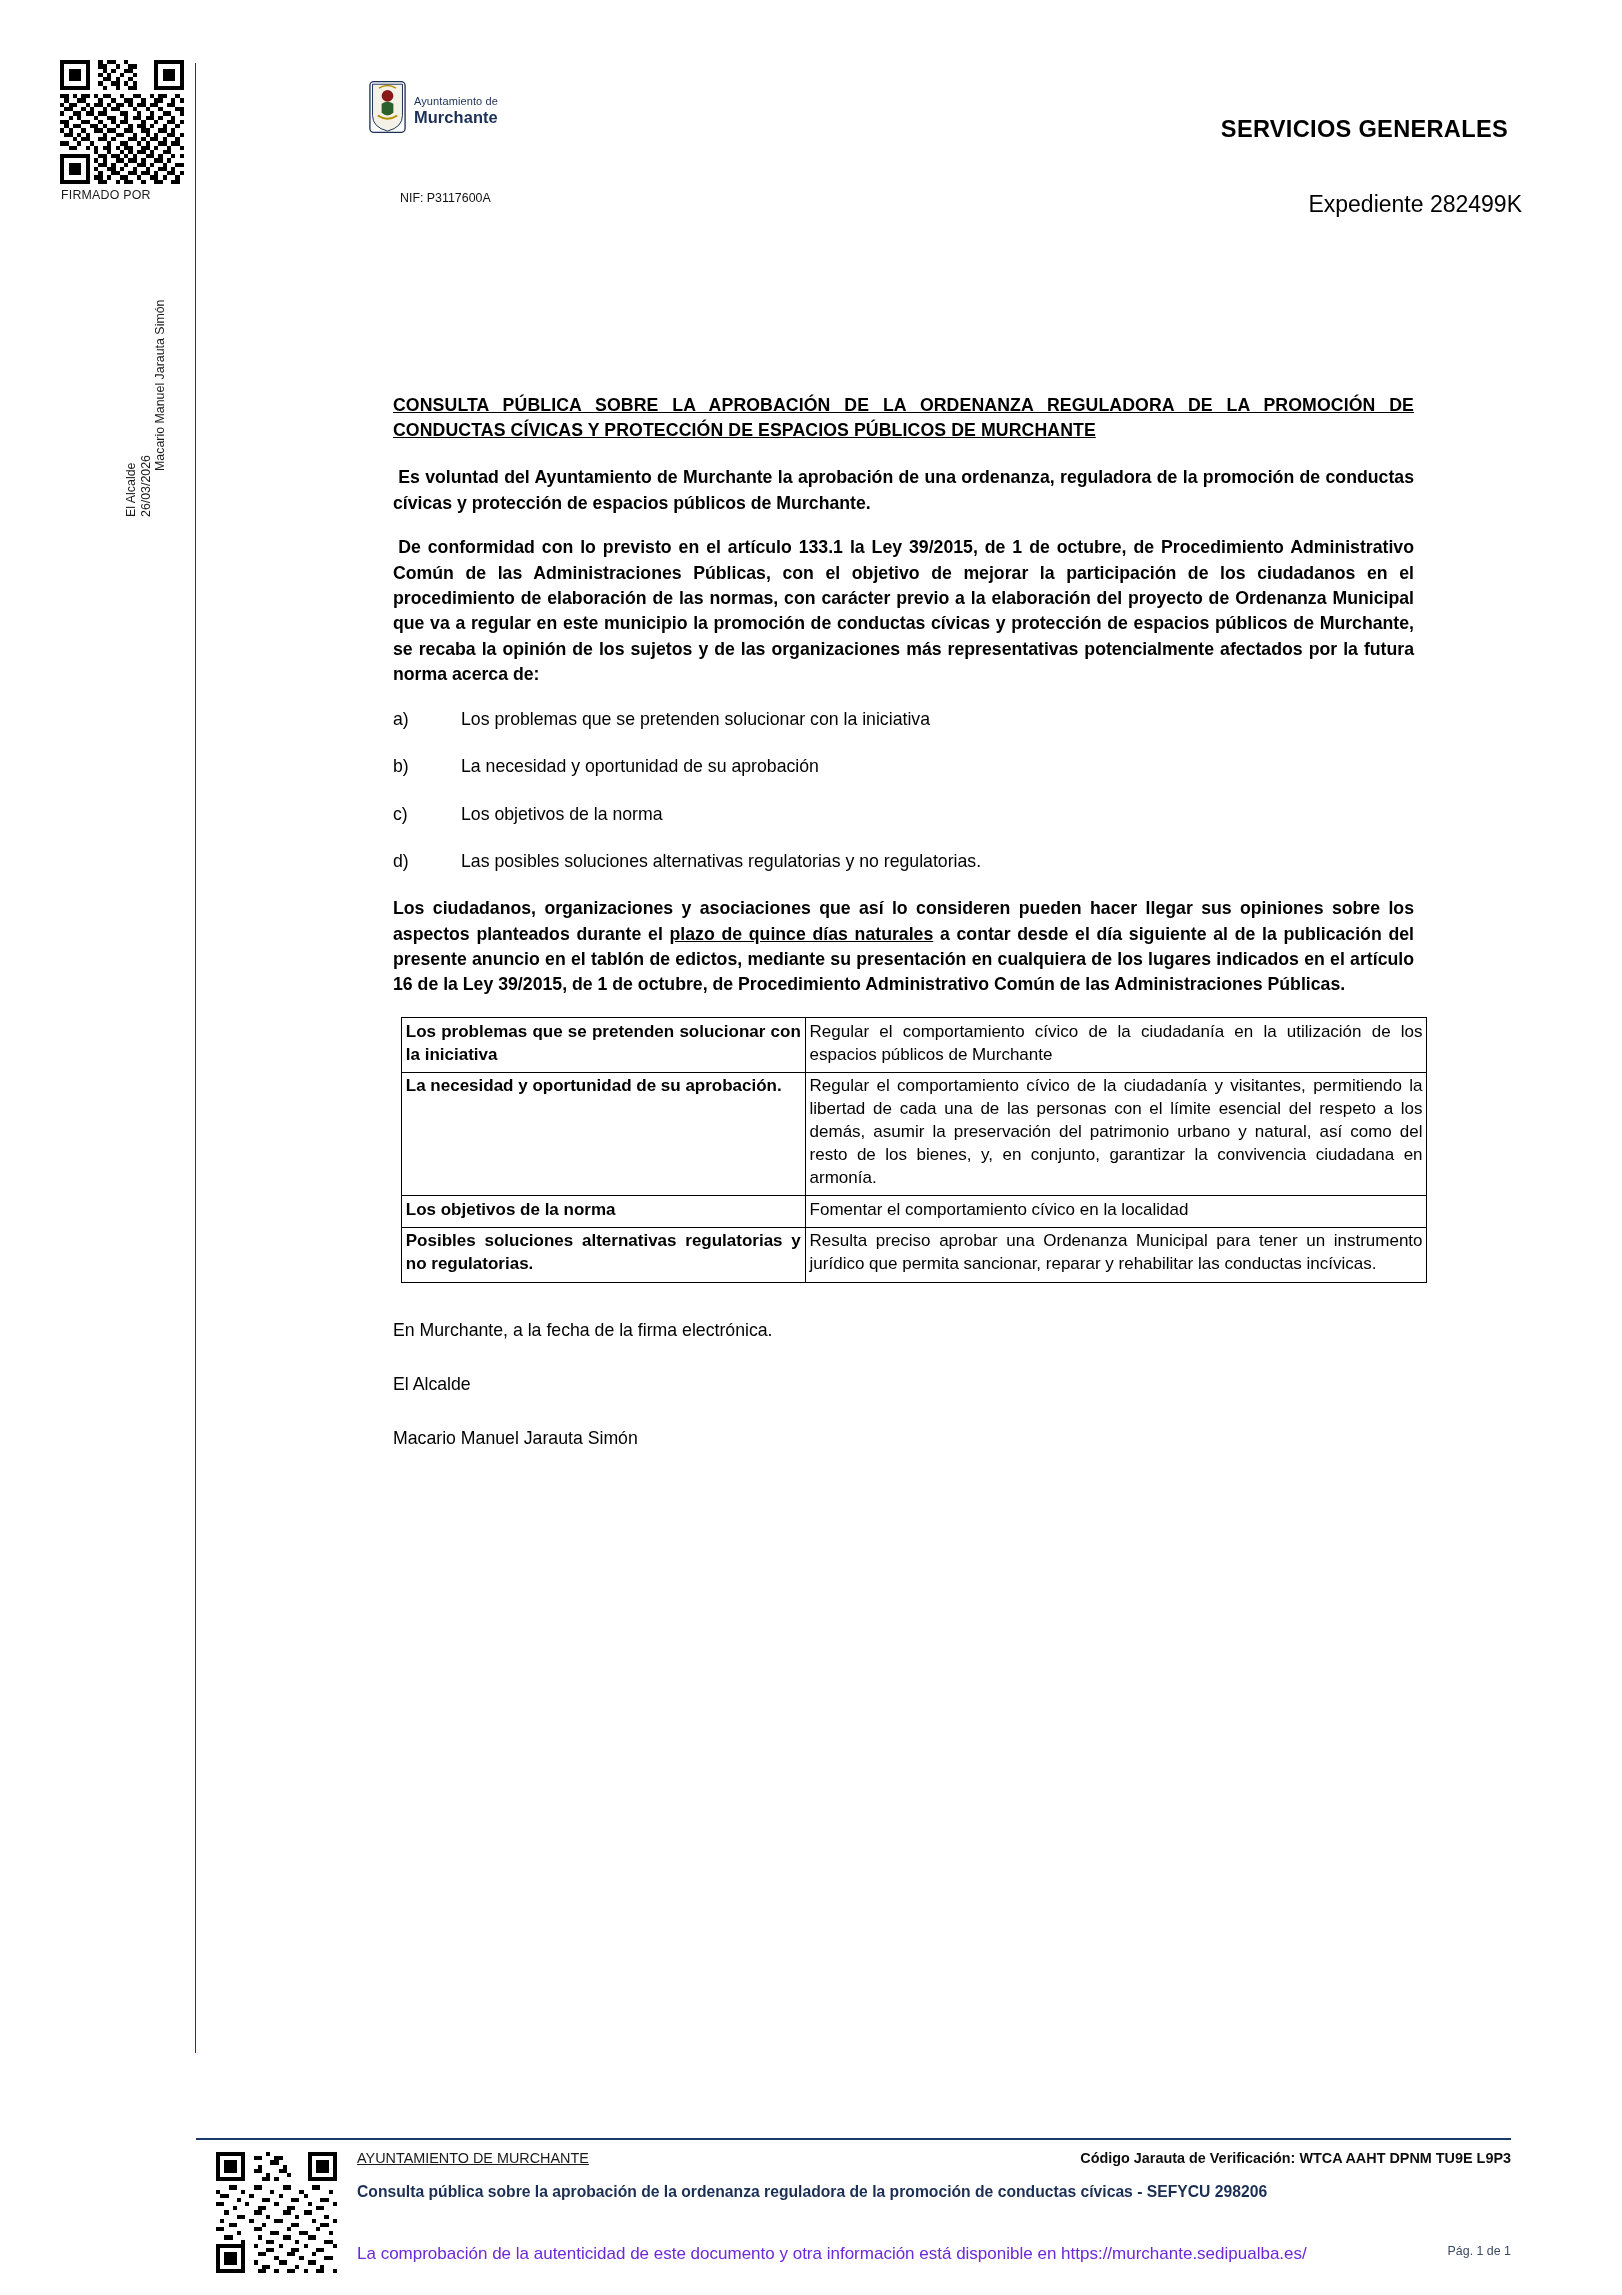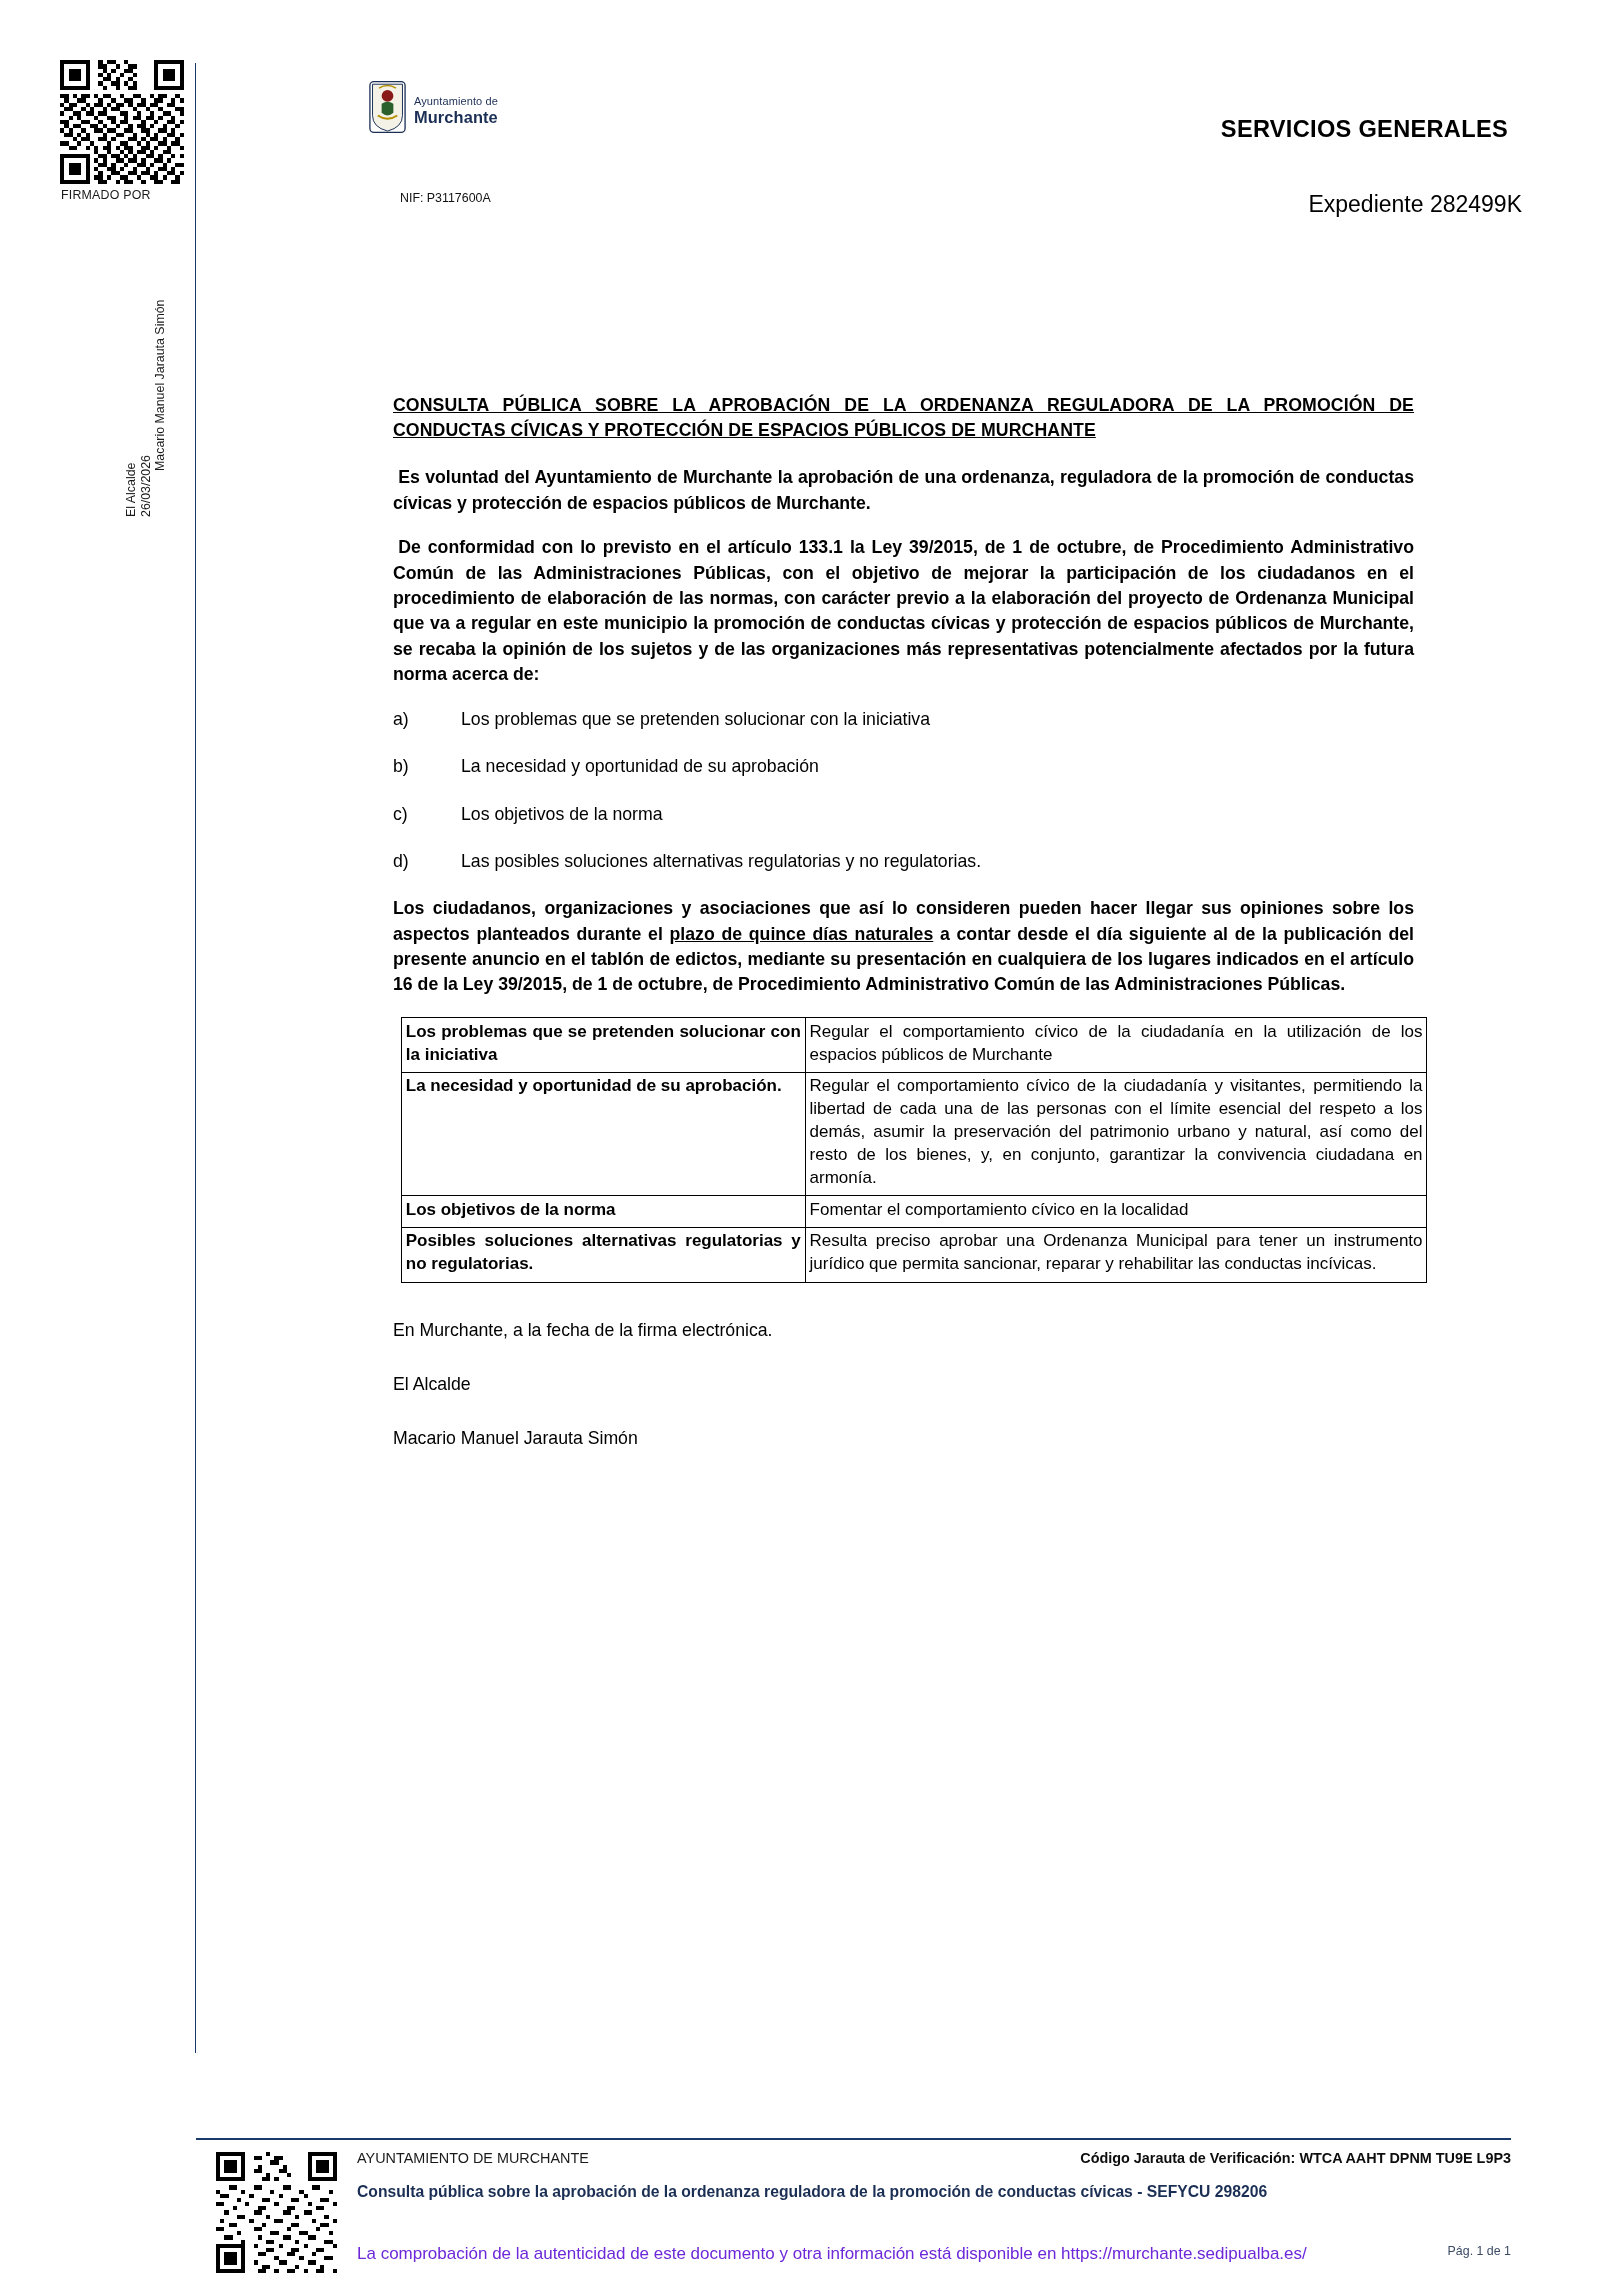--- a/index.html
+++ b/index.html
@@ -213,20 +213,21 @@
     top: 14.4px;
     width: 121px;
     height: 121px;
   }
   .f-left {
     position: absolute;
     left: 357px;
     top: 11.8px;
     font-size: 14.4px;
     color: #1a1a1a;
+    text-decoration: underline;
   }
   .f-csv {
     position: absolute;
     right: 111px;
     top: 11.8px;
     font-size: 14.4px;
     font-weight: bold;
     color: #0d0d0d;
     text-align: right;
   }

